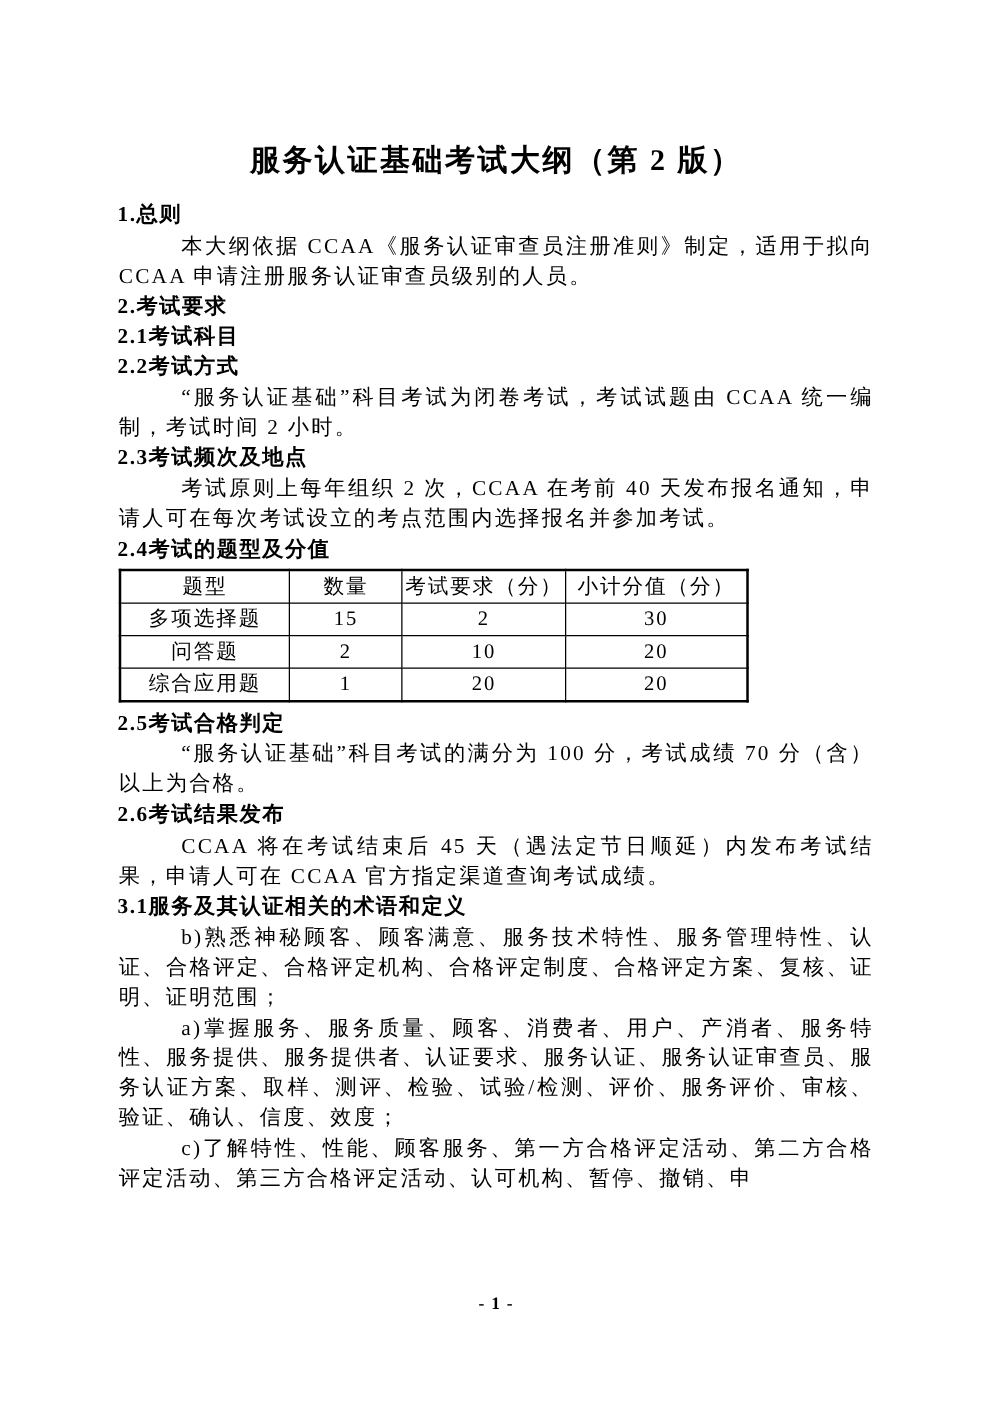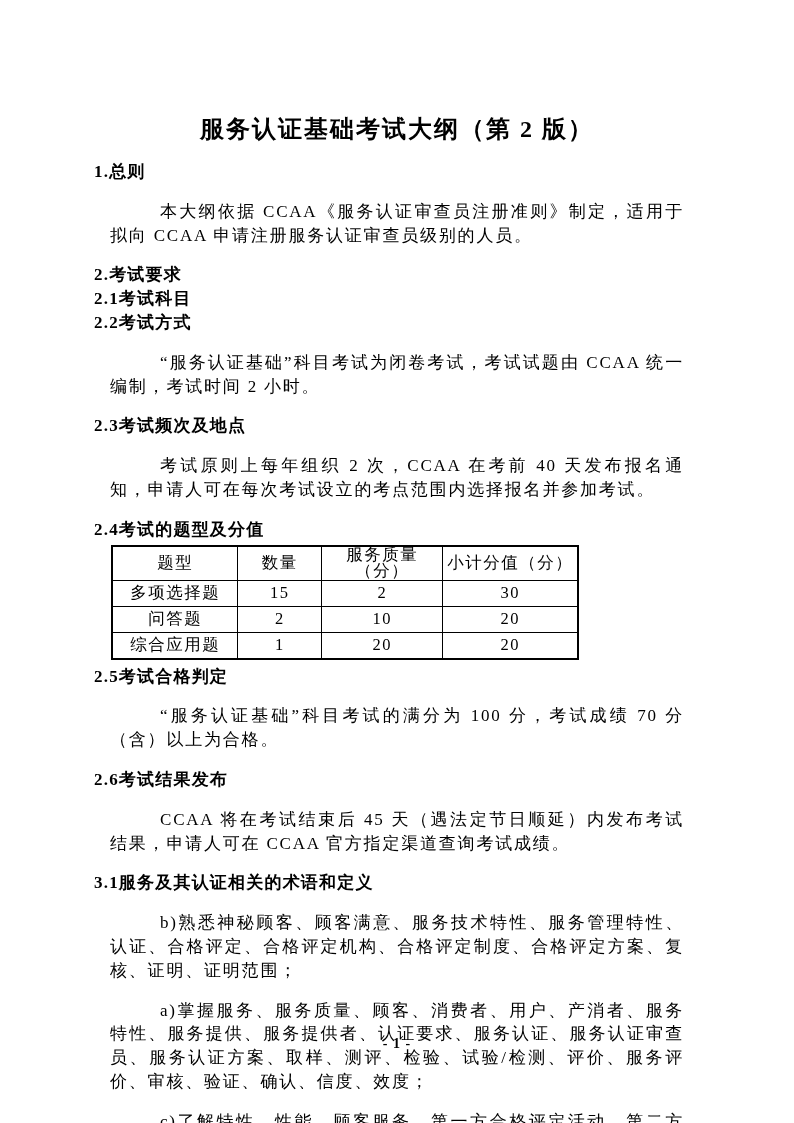--- a/index.html
+++ b/index.html
@@ -32,34 +32,34 @@
     white-space: nowrap;
   }
   .h {
     margin: 0;
     font-size: 17px;
     font-weight: 700;
     line-height: 23.8px;
     letter-spacing: 1.2px;
   }
   .body {
-    margin: 16px;
+    margin: 1px;
     font-size: 17px;
     line-height: 23.8px;
     letter-spacing: 1.8px;
     text-align: justify;
     text-justify: inter-character;
     text-indent: 50px;
     word-break: break-all;
   }
   table.score-table {
     border-collapse: collapse;
     table-layout: fixed;
-    width: 468px;
-    margin: 3px 0 5px 17px;
+    width: 504px;
+    margin: 3px 0 5px 1px;
     border: 2px solid #000;
   }
   table.score-table th,
   table.score-table td {
     border: 1.5px solid #000;
     height: 25px;
     padding: 0;
     text-align: center;
     vertical-align: middle;
     font-size: 16.5px;
@@ -109,21 +109,21 @@
       <colgroup>
         <col class="c1">
           <col class="c2">
           <col class="c3">
           <col class="c4">
       </colgroup>
       <thead>
         <tr>
           <th>题型</th>
           <th>数量</th>
-          <th>服务质量（分）</th>
+          <th>考试要求（分）</th>
           <th>小计分值（分）</th>
         </tr>
       </thead>
       <tbody>
         <tr>
           <td>多项选择题</td>
           <td>15</td>
           <td>2</td>
           <td>30</td>
         </tr>

